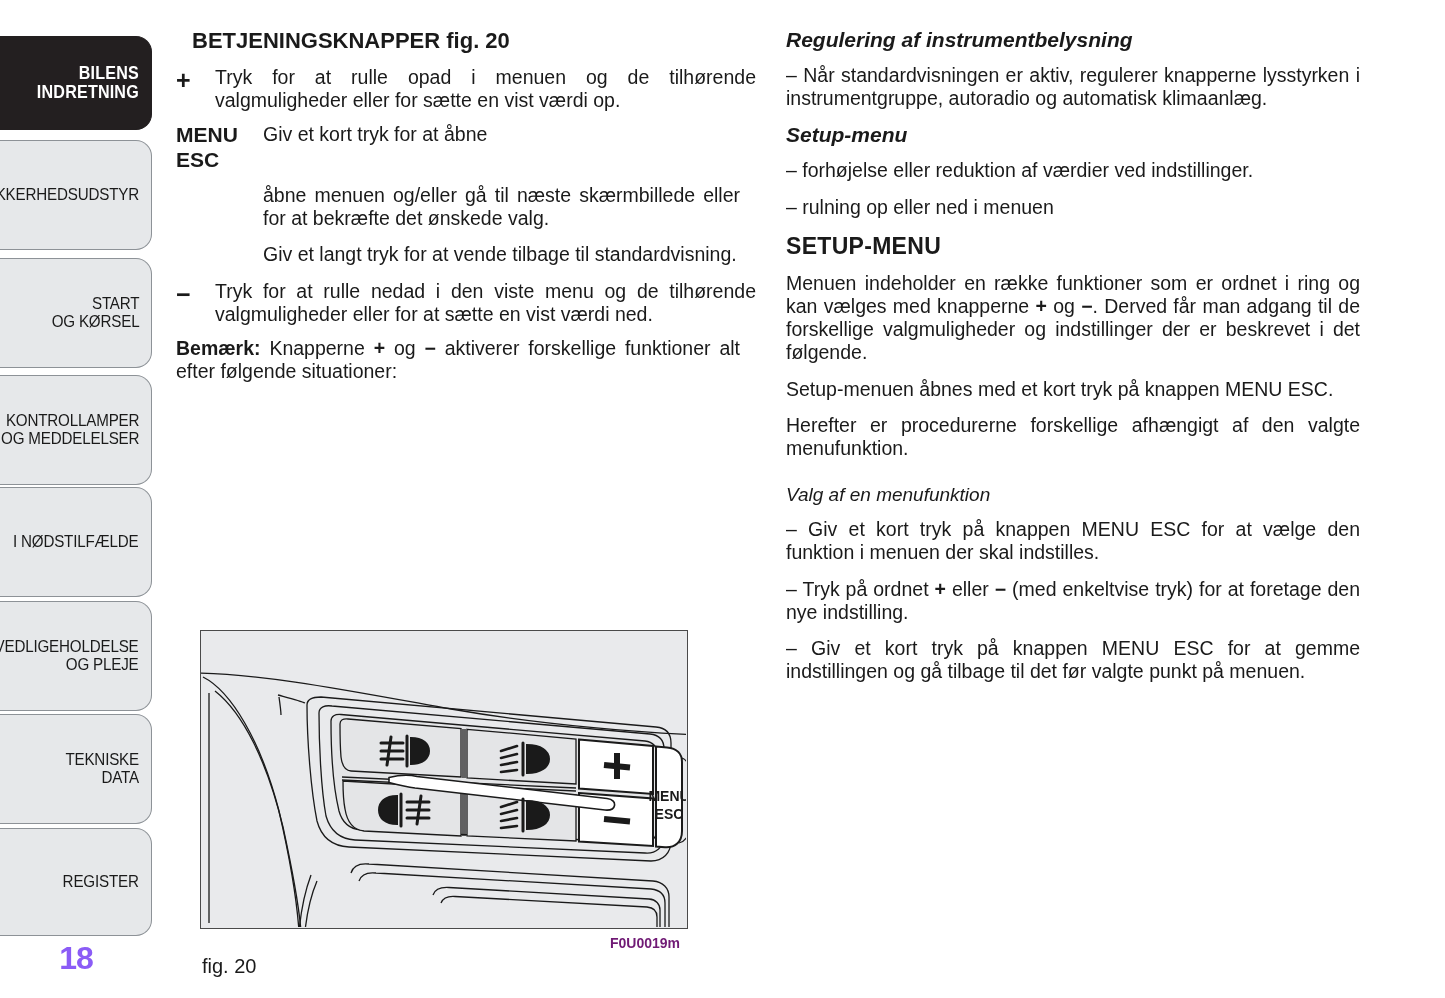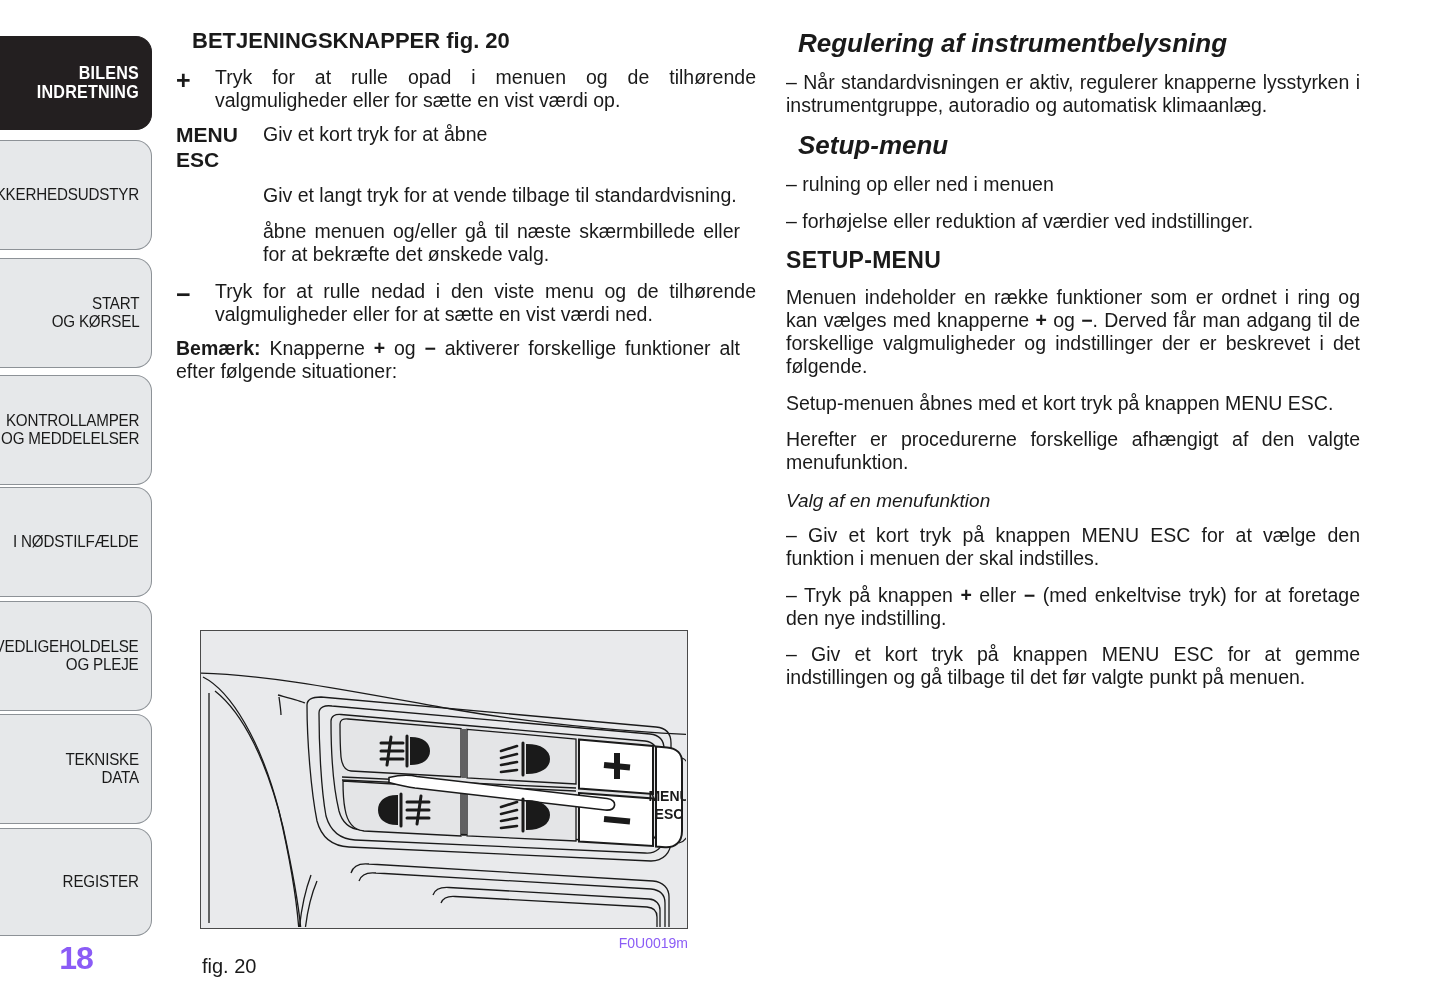--- a/index.html
+++ b/index.html
@@ -55,27 +55,27 @@
   
   .col{position:absolute;top:28px;}
   #col-left{left:176px;width:580px;}
   #col-right{left:786px;width:590px;}
 
   h1.sect{
     font-size:22px;font-weight:bold;margin:0 0 12px 16px;
     letter-spacing:0px;
   }
   h2.sub{
-    font-size:26px;font-weight:bold;font-style:italic;margin:0 0 12px 12px;
+    font-size:21px;font-weight:bold;font-style:italic;margin:0 0 12px 0;
   }
   h2.caps{
     font-size:23px;font-weight:bold;margin:14px 0 12px 0;letter-spacing:0.3px;
   }
   h3.italic-sm{
-    font-size:19px;font-style:italic;font-weight:normal;margin:16px 0 12px 0;
+    font-size:19px;font-style:italic;font-weight:normal;margin:24px 0 12px 0;
   }
   p.body{
     font-size:19.5px;line-height:1.19;margin:0 16px 13px 0;
     text-align:justify;
     hyphens:none;
   }
   p.body.nojust{text-align:left;}
 
   
   .defrow{display:flex;margin:0 0 11px 0;align-items:flex-start;}
@@ -102,21 +102,21 @@
     position:relative;overflow:hidden;
   }
   #figure-frame svg{display:block;}
   #figure-caption-row{
     position:relative;width:488px;height:40px;margin-top:6px;
   }
   #fig-label{
     position:absolute;left:2px;top:20px;font-size:20px;color:#1a1a1a;
   }
   #fig-code{
-    position:absolute;right:0px;top:0px;font-size:14px;font-weight:normal;color:#8b5cf6;
+    position:absolute;right:8px;top:0px;font-size:14px;font-weight:bold;color:#701a75;
   }
 </style>
 </head>
 <body>
 
 <div id="sidebar">
     <div class="tab active" style="top: 36px; height: 94px;">
       <div class="tab-label">BILENS
 INDRETNING</div>
     </div>
@@ -156,22 +156,22 @@
   <div class="defrow">
     <div class="defkey sym w-plus">+</div>
     <div class="defbody">Tryk for at rulle opad i menuen og de tilhørende valgmuligheder eller for sætte en vist værdi op.</div>
   </div>
 
   <div class="defrow">
     <div class="defkey w-menu">MENU
 ESC</div>
     <div class="defbody">Giv et kort tryk for at åbne</div>
   </div>
+  <p class="body ind">åbne menuen og/eller gå til næste skærmbillede eller for at bekræfte det ønskede valg.</p>
   <p class="body ind">Giv et langt tryk for at vende tilbage til standardvisning.</p>
-  <p class="body ind">åbne menuen og/eller gå til næste skærmbillede eller for at bekræfte det ønskede valg.</p>
 
   <div class="defrow">
     <div class="defkey sym w-minus">−</div>
     <div class="defbody">Tryk for at rulle nedad i den viste menu og de tilhørende valgmuligheder eller for at sætte en vist værdi ned.</div>
   </div>
 
   <p class="body"><b>Bemærk:</b><span> Knapperne </span><b class="sym">+</b><span> og </span><b class="sym">−</b><span> aktiverer forskellige funktioner alt efter følgende situationer:</span></p>
 
 </div>
 
@@ -308,33 +308,33 @@
     <div id="fig-code">F0U0019m</div>
   </div>
 </div>
 
 <div class="col" id="col-right">
 
   <h2 class="sub">Regulering af instrumentbelysning</h2>
   <p class="body">– Når standardvisningen er aktiv, regulerer knapperne lysstyrken i instrumentgruppe, autoradio og automatisk klimaanlæg.</p>
 
   <h2 class="sub">Setup-menu</h2>
+  <p class="body nojust">– forhøjelse eller reduktion af værdier ved indstillinger.</p>
   <p class="body nojust">– rulning op eller ned i menuen</p>
-  <p class="body nojust">– forhøjelse eller reduktion af værdier ved indstillinger.</p>
 
   <h2 class="caps">SETUP-MENU</h2>
 
   <p class="body"><span>Menuen indeholder en række funktioner som er ordnet i ring og kan vælges med knapperne </span><b class="sym">+</b><span> og </span><b class="sym">−</b><span>. Derved får man adgang til de forskellige valgmuligheder og indstillinger der er beskrevet i det følgende.</span></p>
 
   <p class="body">Setup-menuen åbnes med et kort tryk på knappen MENU ESC.</p>
 
 
   <p class="body">Herefter er procedurerne forskellige afhængigt af den valgte menufunktion.</p>
 
   <h3 class="italic-sm">Valg af en menufunktion</h3>
 
   <p class="body">– Giv et kort tryk på knappen MENU ESC for at vælge den funktion i menuen der skal indstilles.</p>
 
-  <p class="body"><span>– Tryk på knappen </span><b class="sym">+</b><span> eller </span><b class="sym">−</b><span> (med enkeltvise tryk) for at foretage den nye indstilling.</span></p>
+  <p class="body"><span>– Tryk på ordnet </span><b class="sym">+</b><span> eller </span><b class="sym">−</b><span> (med enkeltvise tryk) for at foretage den nye indstilling.</span></p>
 
   <p class="body">– Giv et kort tryk på knappen MENU ESC for at gemme indstillingen og gå tilbage til det før valgte punkt på menuen.</p>
 
 </div>
 
 </body></html>

